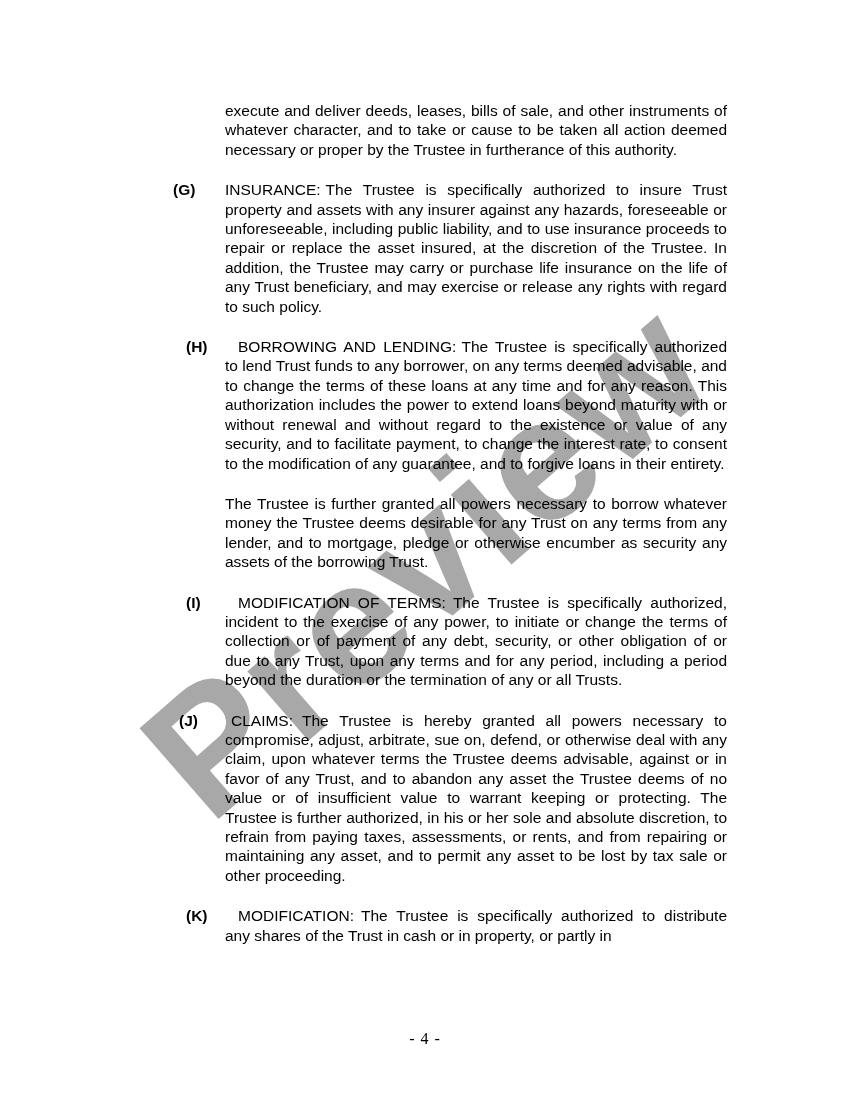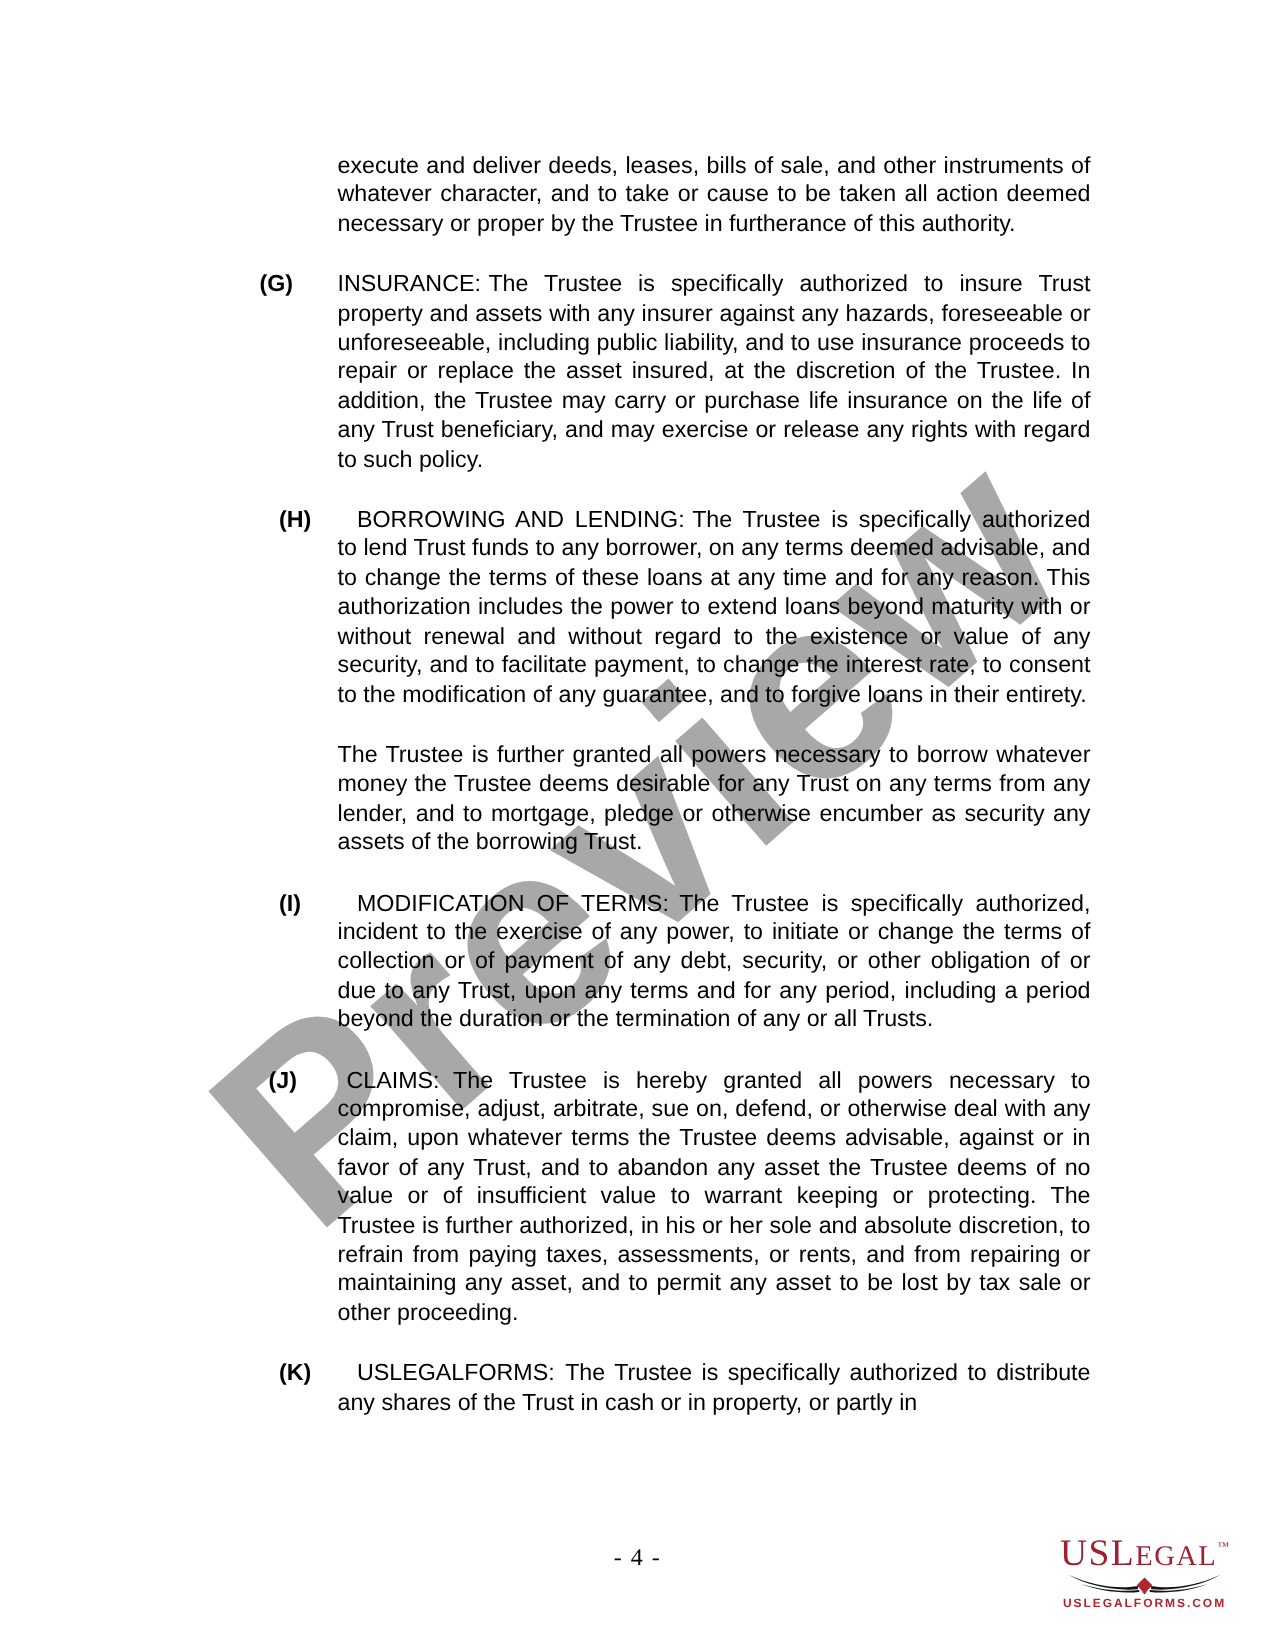--- a/index.html
+++ b/index.html
@@ -84,34 +84,21 @@
 
     <div class="para indent-md">
       <span class="label">(I)</span><span class="heading gap-wide">MODIFICATION OF TERMS:</span><span>The Trustee is specifically authorized, incident to the exercise of any power, to initiate or change the terms of collection or of payment of any debt, security, or other obligation of or due to any Trust, upon any terms and for any period, including a period beyond the duration or the termination of any or all Trusts.</span>
     </div>
 
     <div class="para indent-sm">
       <span class="label">(J)</span><span class="heading gap-med">CLAIMS:</span><span>The Trustee is hereby granted all powers necessary to compromise, adjust, arbitrate, sue on, defend, or otherwise deal with any claim, upon whatever terms the Trustee deems advisable, against or in favor of any Trust, and to abandon any asset the Trustee deems of no value or of insufficient value to warrant keeping or protecting.  The Trustee is further authorized, in his or her sole and absolute discretion, to refrain from paying taxes, assessments, or rents, and from repairing or maintaining any asset, and to permit any asset to be lost by tax sale or other proceeding.</span>
     </div>
 
     <div class="para indent-md">
-      <span class="label">(K)</span><span class="heading gap-wide">USLEGALFORMS:</span><span>The Trustee is specifically authorized to distribute any shares of the Trust in cash or in property, or partly in</span>
+      <span class="label">(K)</span><span class="heading gap-wide">MODIFICATION:</span><span>The Trustee is specifically authorized to distribute any shares of the Trust in cash or in property, or partly in</span>
     </div>
 
   </div>
 
   <div class="page-number">- 4 -</div>
 
-  <div class="logo">
-    <div class="brand-line"><span class="brand-big">USL</span><span class="brand-small">EGAL</span><span class="brand-tm">™</span>
-    </div>
-    <svg class="wings" width="106" height="14" viewBox="0 0 120 16">
-      <path d="M2,1 C22,10 40,12 55,9.5 L55,12 C36,13.5 16,9 2,1 Z" fill="#141414"></path>
-      <path d="M118,1 C98,10 80,12 65,9.5 L65,12 C84,13.5 104,9 118,1 Z" fill="#141414"></path>
-      <path d="M12,8 C28,13 44,14 56,12.5 L56,14 C42,15.5 24,13 12,8 Z" fill="#141414"></path>
-      <path d="M108,8 C92,13 76,14 64,12.5 L64,14 C78,15.5 96,13 108,8 Z" fill="#141414"></path>
-      <polygon points="60,3 66,9 60,15 54,9" fill="#b2252e"></polygon>
-      <polygon points="60,15 63,12.5 60,16 57,12.5" fill="#141414"></polygon>
-    </svg>
-    <div class="brand-url">USLEGALFORMS.COM</div>
-  </div>
 
 </div>
 
 </body></html>

